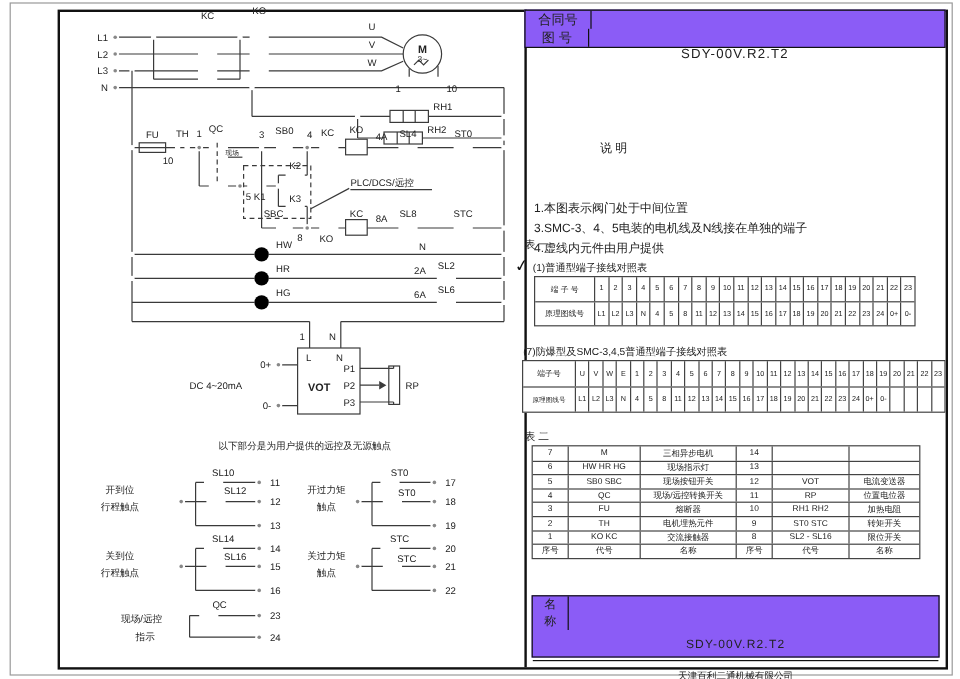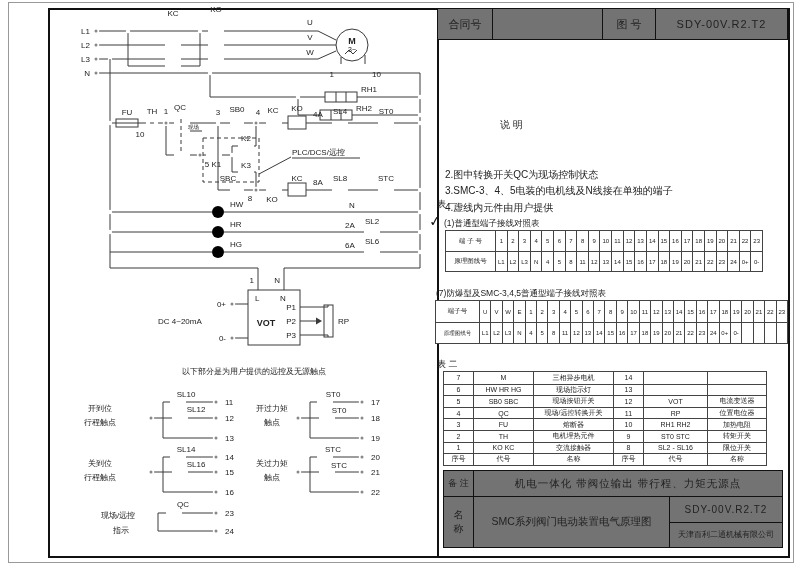--- a/index.html
+++ b/index.html
@@ -8,21 +8,21 @@
   .outer{position:absolute;left:8px;top:2px;width:784px;height:559px;border:1px solid #999;}
   .frame{position:absolute;left:48px;top:8px;width:738px;height:546px;border:2px solid #111;}
   .divider{position:absolute;left:437px;top:8px;width:0;height:548px;border-left:2px solid #111;}
   svg{position:absolute;left:0;top:0;}
   .wire path,.wire line,.wire rect,.wire circle{stroke:#3a3a3a;stroke-width:1;fill:none;}
   .wire .dash{stroke-dasharray:4 3;}
   .tx{font:8px "Liberation Sans","DejaVu Sans",sans-serif;fill:#222;}
   .m{text-anchor:middle;}.e{text-anchor:end;}
   .s6{font-size:5.5px;}.s7{font-size:7px;}.s9{font-size:9px;font-weight:bold;}
   .abs{position:absolute;box-sizing:border-box;}
-  .tb{display:flex;border:1px solid #111;background:#737373;}
+  .tb{display:flex;border:1px solid #111;background:#8b5cf6;flex-direction:column;}
   .tbc{box-sizing:border-box;border-right:1px solid #111;display:flex;align-items:center;justify-content:center;}
   .tbc:last-child{border-right:none;}
   .tt{border:1px solid #444;background:#fff;}
   .trow{display:flex;box-sizing:border-box;height:20px;}
   .trow+.trow{border-top:1px solid #444;}
   .th1{box-sizing:border-box;border-right:1px solid #444;display:flex;align-items:center;justify-content:center;font-size:6.5px;}
   .tcs{flex:1;display:flex;}
   .tc{flex:1;box-sizing:border-box;border-right:1px solid #444;display:flex;align-items:center;justify-content:center;font-size:6px;overflow:hidden;}
   .tc:last-child{border-right:none;}
   .b2row{display:flex;box-sizing:border-box;height:11.6px;}
@@ -335,21 +335,21 @@
 
   <div class="abs tb" style="left:437px;top:8px;width:351px;height:32px;">
     <div class="tbc" style="width:55px;font-size:11px;">合同号</div>
     <div class="tbc" style="flex:1;"></div>
     <div class="tbc" style="width:53px;font-size:11px;">图 号</div>
     <div class="tbc" style="flex:1.2;font-size:11px;letter-spacing:1px;">SDY-00V.R2.T2</div>
   </div>
 
   <div class="abs notes" style="left:445px;top:84px;width:335px;">
     <div style="padding-left:55px;">说 明</div>
-    <div><div>2.图中转换开关QC为现场控制状态</div><div>3.SMC-3、4、5电装的电机线及N线接在单独的端子</div><div>4.虚线内元件由用户提供</div></div>
+    <div><div>1.本图表示阀门处于中间位置</div><div>3.SMC-3、4、5电装的电机线及N线接在单独的端子</div><div>4.虚线内元件由用户提供</div></div>
   </div>
 
   <div class="abs lab9" style="left:437px;top:198px;">表 一</div>
   <div class="abs check" style="left:429px;top:213px;">✓</div>
   <div class="abs" style="left:444px;top:218px;font-size:8.5px;">(1)普通型端子接线对照表</div>
   <div class="abs tt" style="left:445px;top:230px;width:318px;">
     <div class="trow">
       <div class="th1" style="width:50px;">端 子 号</div>
       <div class="tcs">
           <div class="tc">1</div>
@@ -536,26 +536,21 @@
       <div class="b2row">
       <div class="bc c0">序号</div>
       <div class="bc c1">代号</div>
       <div class="bc c2">名称</div>
       <div class="bc c3">序号</div>
       <div class="bc c4">代号</div>
       <div class="bc c5">名称</div>
     </div>
     </div>
 
-  <div class="abs tb" style="left:443px;top:470px;width:340px;height:27px;">
-    <div class="tbc" style="width:30px;font-size:9px;">备 注</div>
-    <div class="tbc" style="flex:1;font-size:10.5px;letter-spacing:1px;">机电一体化 带阀位输出 带行程、力矩无源点</div>
-  </div>
   <div class="abs tb" style="left:443px;top:496px;width:340px;height:52px;">
     <div class="tbc" style="width:30px;font-size:10px;white-space:pre-line;text-align:center;">名
 称</div>
-    <div class="tbc" style="width:196px;font-size:10.5px;">SMC系列阀门电动装置电气原理图</div>
     <div style="flex:1;display:flex;flex-direction:column;">
       <div class="tbc" style="height:26px;border-right:none;border-bottom:1px solid #111;font-size:10px;letter-spacing:1px;">SDY-00V.R2.T2</div>
       <div class="tbc" style="height:25px;border-right:none;font-size:8px;">天津百利二通机械有限公司</div>
     </div>
   </div>
 </div>
 
 </body></html>

